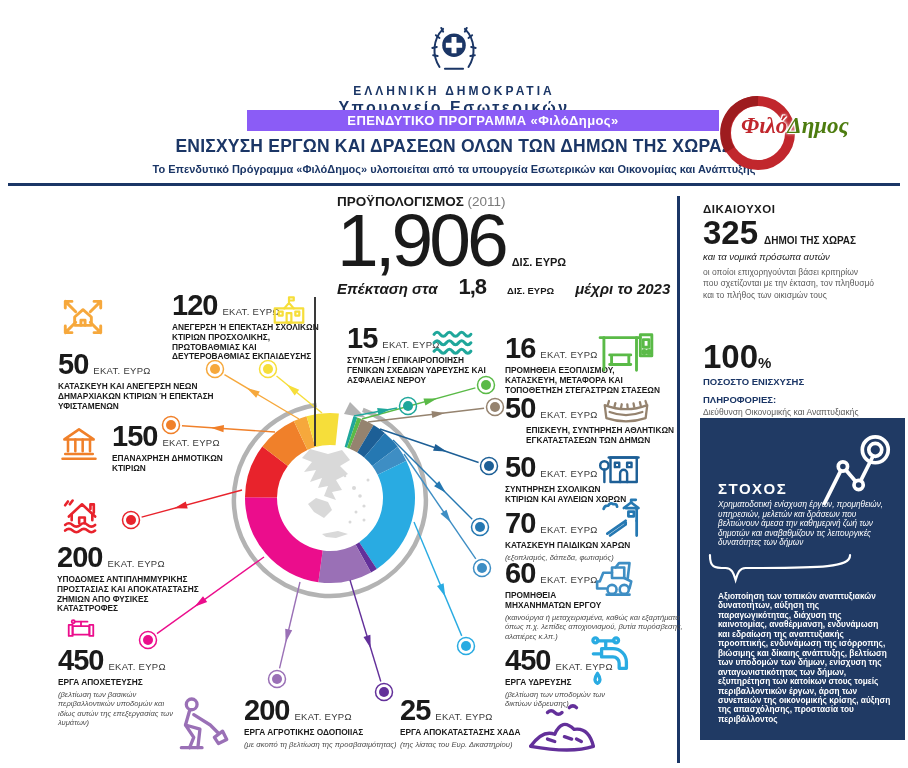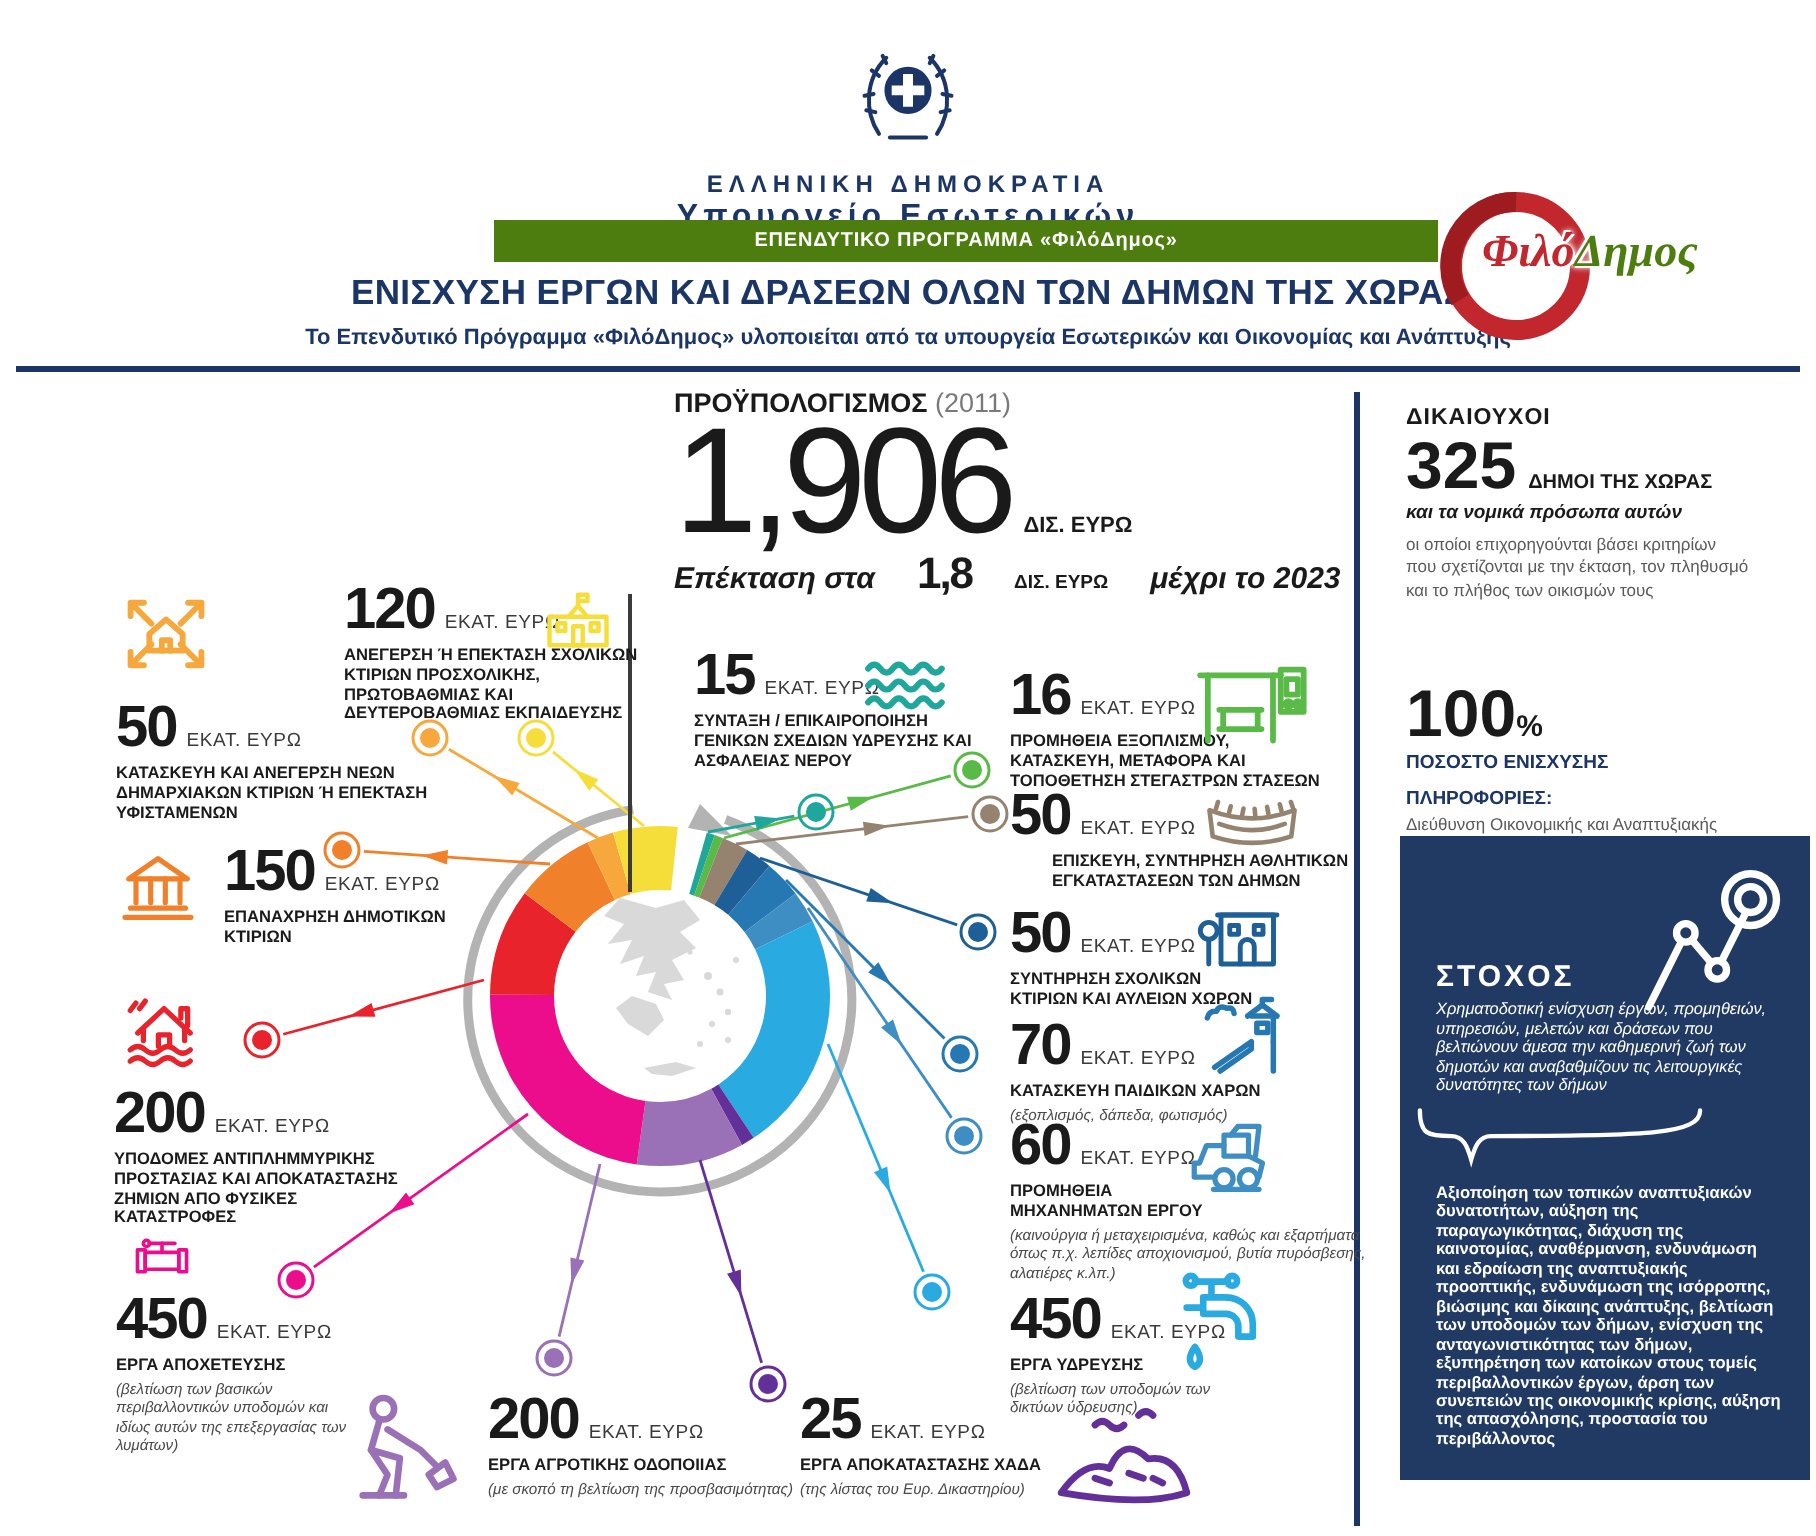--- a/index.html
+++ b/index.html
@@ -3,22 +3,22 @@
 <meta charset="utf-8">
 <style>
   html,body{margin:0;padding:0;background:#fff;}
   #page{position:relative;width:908px;height:768px;background:#fff;overflow:hidden;
         font-family:"Liberation Sans",sans-serif;color:#1a1a1a;}
   .abs{position:absolute;}
   
   .hdr-center{left:0;top:18px;width:908px;text-align:center;}
   .republic{font-size:12px;font-weight:bold;letter-spacing:3px;color:#1B3666;margin-top:4px;}
   .ministry{font-size:16px;font-weight:bold;letter-spacing:2.5px;color:#1B3666;margin-top:1px;}
-  .banner{left:247px;top:110px;width:472px;height:21px;background:#4d7c0f;color:#fff;
-          font-size:10px;font-weight:bold;display:flex;align-items:center;justify-content:center;letter-spacing:.4px;}
+  .banner{left:247px;top:110px;width:472px;height:21px;background:#8b5cf6;color:#fff;
+          font-size:13px;font-weight:bold;display:flex;align-items:center;justify-content:center;letter-spacing:.4px;}
   .page-title{left:24px;top:136px;width:860px;text-align:center;font-size:17.5px;font-weight:bold;color:#1B3666;letter-spacing:.2px;}
   .page-subtitle{left:0;top:163px;width:908px;text-align:center;font-size:11px;font-weight:bold;color:#1B3666;}
   .hrule{left:8px;top:183px;width:892px;height:2.5px;background:#1B3666;}
   .logo-text{left:741px;top:113px;font-family:"Liberation Serif",serif;font-style:italic;font-weight:bold;font-size:23px;
              text-shadow:0 0 2px #fff,0 0 3px #fff,0 0 4px #fff,1px 1px 0 #fff,-1px -1px 0 #fff;}
   
   .budget{left:337px;top:194px;}
   .blabel{font-size:13.5px;font-weight:bold;}
   .blabel .yr{font-weight:normal;color:#7a7a7a;}
   .amount-row{display:flex;align-items:baseline;margin-top:2px;}
@@ -28,21 +28,21 @@
   .ext .p1,.ext .p4{font-size:15px;font-weight:bold;font-style:italic;}
   .ext .p2{font-size:22px;font-weight:bold;letter-spacing:-1px;}
   .ext .p3{font-size:9.5px;font-weight:bold;}
   
   .divider{left:677px;top:196px;width:3px;height:567px;background:#1B3666;}
   .beneficiaries{left:703px;top:203px;width:198px;}
   .ben-label{font-size:11.5px;font-weight:bold;letter-spacing:.5px;}
   .count-row{display:flex;align-items:baseline;margin-top:1px;}
   .ben-count{font-size:33px;font-weight:bold;line-height:1;}
   .ben-cunit{font-size:10px;font-weight:bold;margin-left:6px;}
-  .ben-sub{font-size:9.5px;font-weight:bold;font-style:italic;margin-top:2px;}
+  .ben-sub{font-size:9.5px;font-weight:normal;font-style:italic;margin-top:2px;}
   .ben-note{font-size:8.5px;color:#5a5a5a;margin-top:5px;line-height:1.35;width:172px;}
   .funding{left:703px;top:308px;width:198px;}
   .pct-row{display:flex;align-items:baseline;margin-top:32px;}
   .pct{font-size:33px;font-weight:bold;line-height:1;}
   .pct-sign{font-size:15px;font-weight:bold;}
   .fund-label{font-size:9.5px;font-weight:bold;color:#1B3666;margin-top:3px;}
   .fund-info-label{font-size:9.5px;font-weight:bold;color:#1B3666;margin-top:7px;}
   .fund-info{font-size:8.5px;color:#5a5a5a;margin-top:2px;line-height:1.3;width:182px;}
   .fund-note{font-size:7.2px;font-weight:bold;font-style:italic;color:#333;margin-top:8px;width:150px;line-height:1.3;}
   

